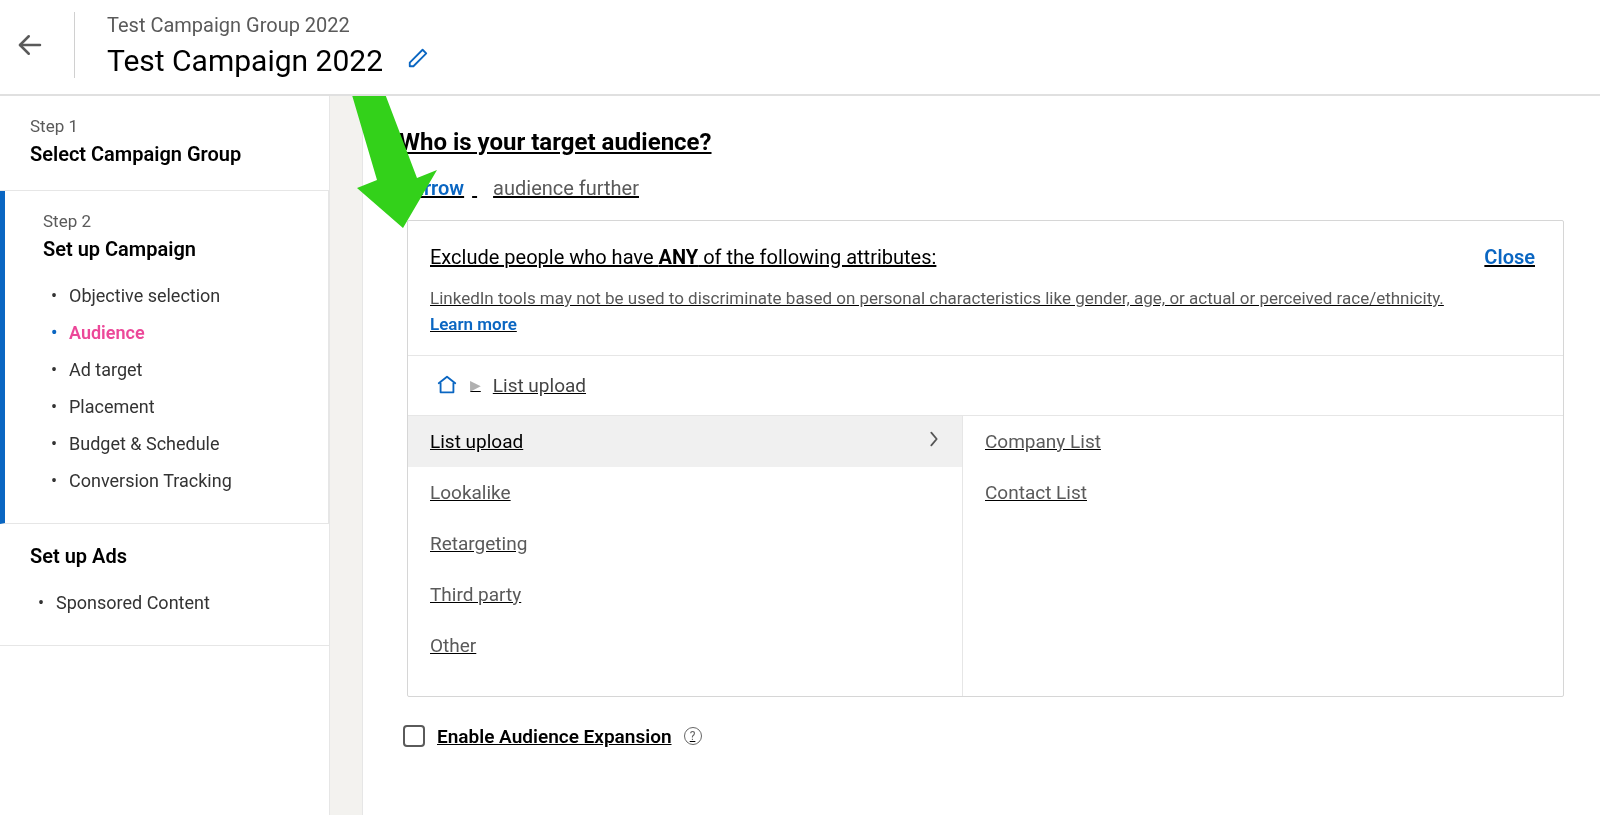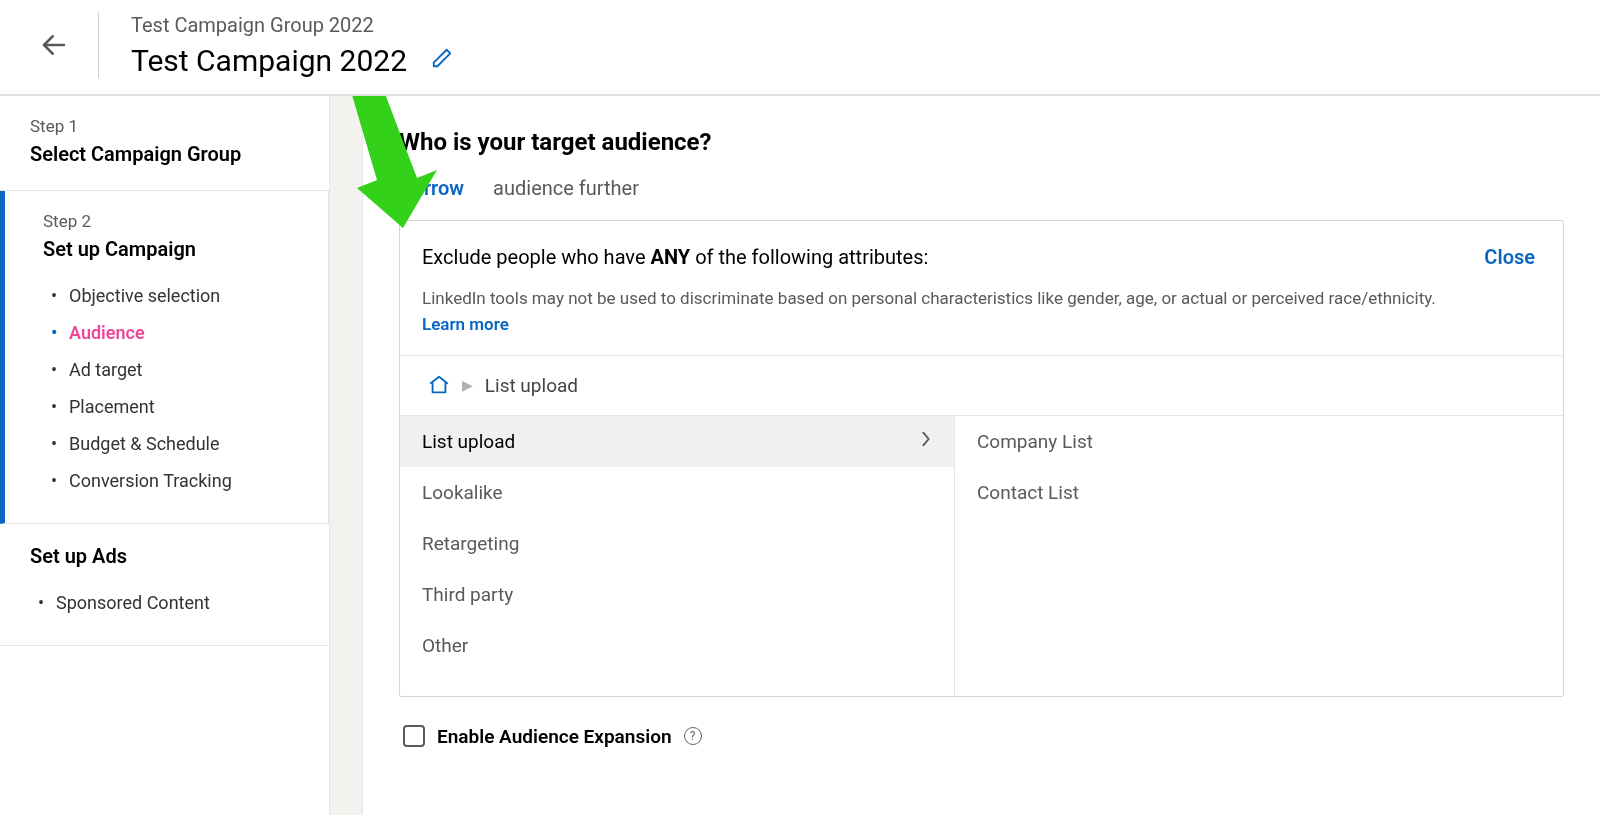--- a/index.html
+++ b/index.html
@@ -8,21 +8,21 @@
       color: #000;
       background: #fff;
       width: 1600px;
       height: 821px;
       overflow: hidden;
     }
 
     .header {
       display: flex;
       align-items: center;
-      padding: 12px 24px 16px 36px;
+      padding: 12px 24px 16px 12px;
       border-bottom: 2px solid #e0e0e0;
     }
     .back-arrow {
       width: 36px;
       height: 36px;
       display: flex;
       align-items: center;
       justify-content: center;
       cursor: pointer;
     }
@@ -88,38 +88,40 @@
       padding: 0 0 0 0;
       overflow: hidden;
     }
     .main-inner {
       background: #fff;
       margin-left: 32px;
       height: 100%;
       border-left: 1px solid #e6e6e6;
       padding: 32px 36px 20px 36px;
       position: relative;
+      text-decoration: underline;
     }
 
     .arrow-annotation {
       position: absolute;
       left: -36px;
       top: -18px;
       pointer-events: none;
       z-index: 10;
     }
 
     .section-title { font-size: 24px; font-weight: 700; color: #000; margin-bottom: 20px; }
     .narrow-row { font-size: 20px; margin-bottom: 20px; }
     .narrow-link { color: #0a66c2; font-weight: 600; cursor: pointer; margin-right: 8px; }
     .narrow-rest { color: #5a5a5a; margin-left: 16px; }
 
     .exclude-panel {
       border: 1px solid #d6d6d6;
       border-radius: 2px;
+      margin-left: 8px;
     }
     .exclude-head {
       padding: 24px 28px 18px 22px;
       display: flex;
       justify-content: space-between;
       align-items: flex-start;
       flex-wrap: wrap;
     }
     .exclude-title { font-size: 20px; color: #000; }
     .exclude-title .any { font-weight: 700; }

